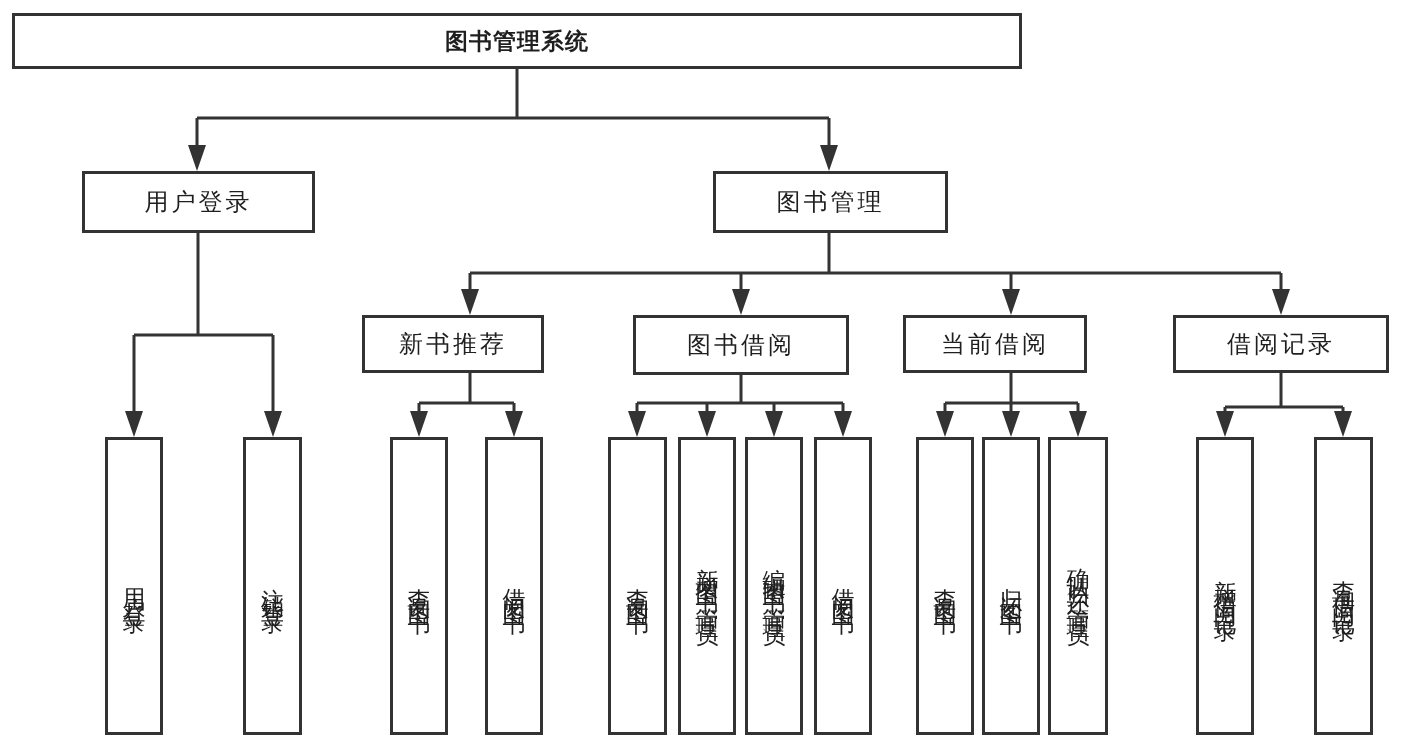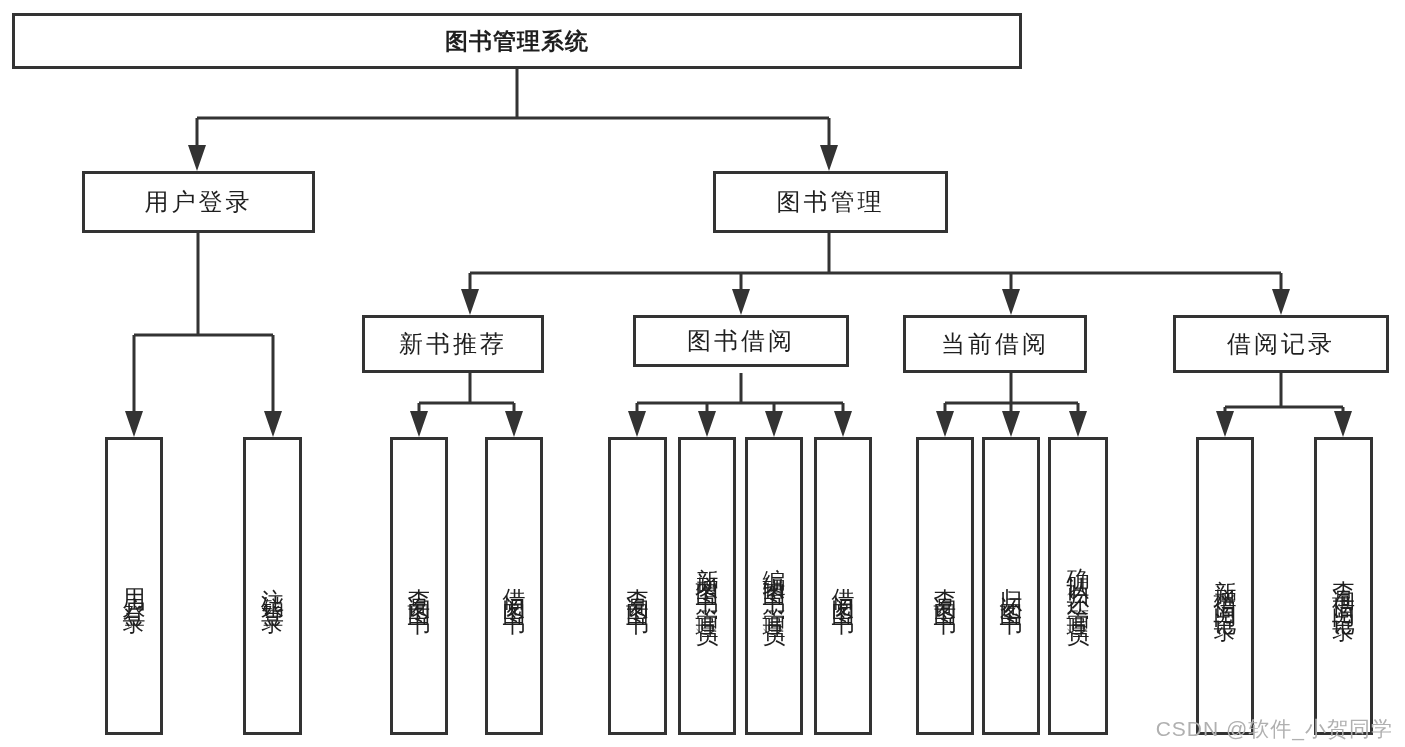--- a/index.html
+++ b/index.html
@@ -95,21 +95,21 @@
   <div class="node" style="left:82px; top:171px; width:233px; height:62px;">
     <span class="h-label">用户登录</span>
   </div>
   <div class="node" style="left:713px; top:171px; width:235px; height:62px;">
     <span class="h-label">图书管理</span>
   </div>
 
   <div class="node" style="left:362px; top:315px; width:182px; height:58px;">
     <span class="h-label">新书推荐</span>
   </div>
-  <div class="node" style="left:633px; top:315px; width:216px; height:52px;">
+  <div class="node" style="left:633px; top:315px; width:216px; height:60px;">
     <span class="h-label">图书借阅</span>
   </div>
   <div class="node" style="left:903px; top:315px; width:184px; height:58px;">
     <span class="h-label">当前借阅</span>
   </div>
   <div class="node" style="left:1173px; top:315px; width:216px; height:58px;">
     <span class="h-label">借阅记录</span>
   </div>
 
   <div class="node leaf" style="left:105px; top:437px; width:58px; height:298px;">
@@ -149,15 +149,14 @@
     <span class="v-label">确认归还（管理员）</span>
   </div>
 
   <div class="node leaf" style="left:1196px; top:437px; width:58px; height:298px;">
     <span class="v-label">新增借阅记录</span>
   </div>
   <div class="node leaf" style="left:1314px; top:437px; width:59px; height:298px;">
     <span class="v-label">查询借阅记录</span>
   </div>
 
-  <div class="watermark">CSDN @软件_小贺同学</div>
 
 </div>
 
 </body></html>

